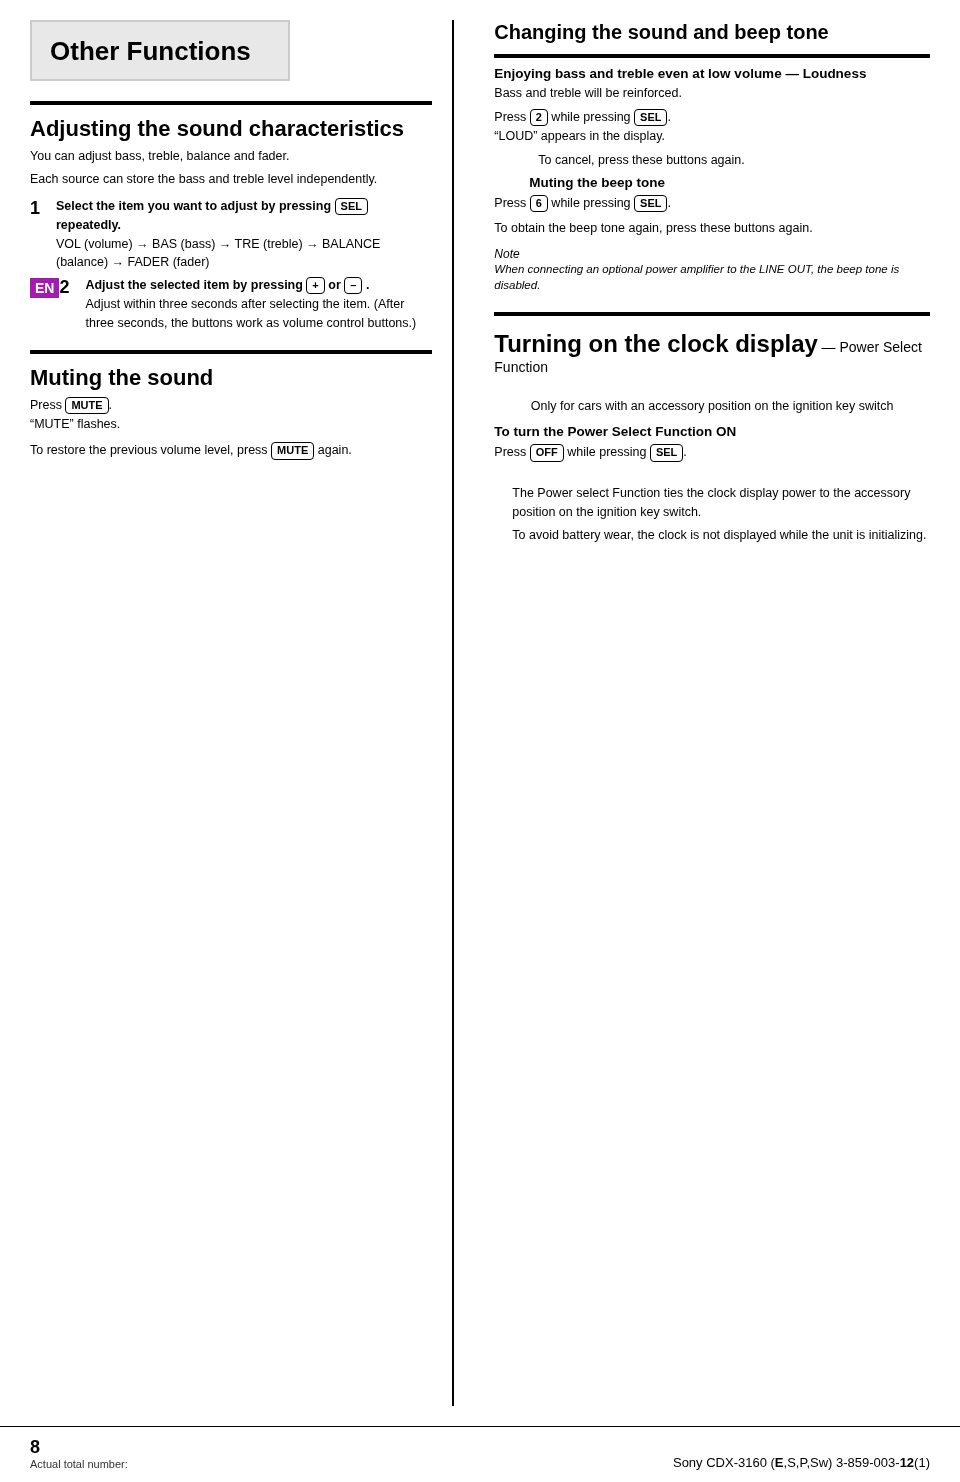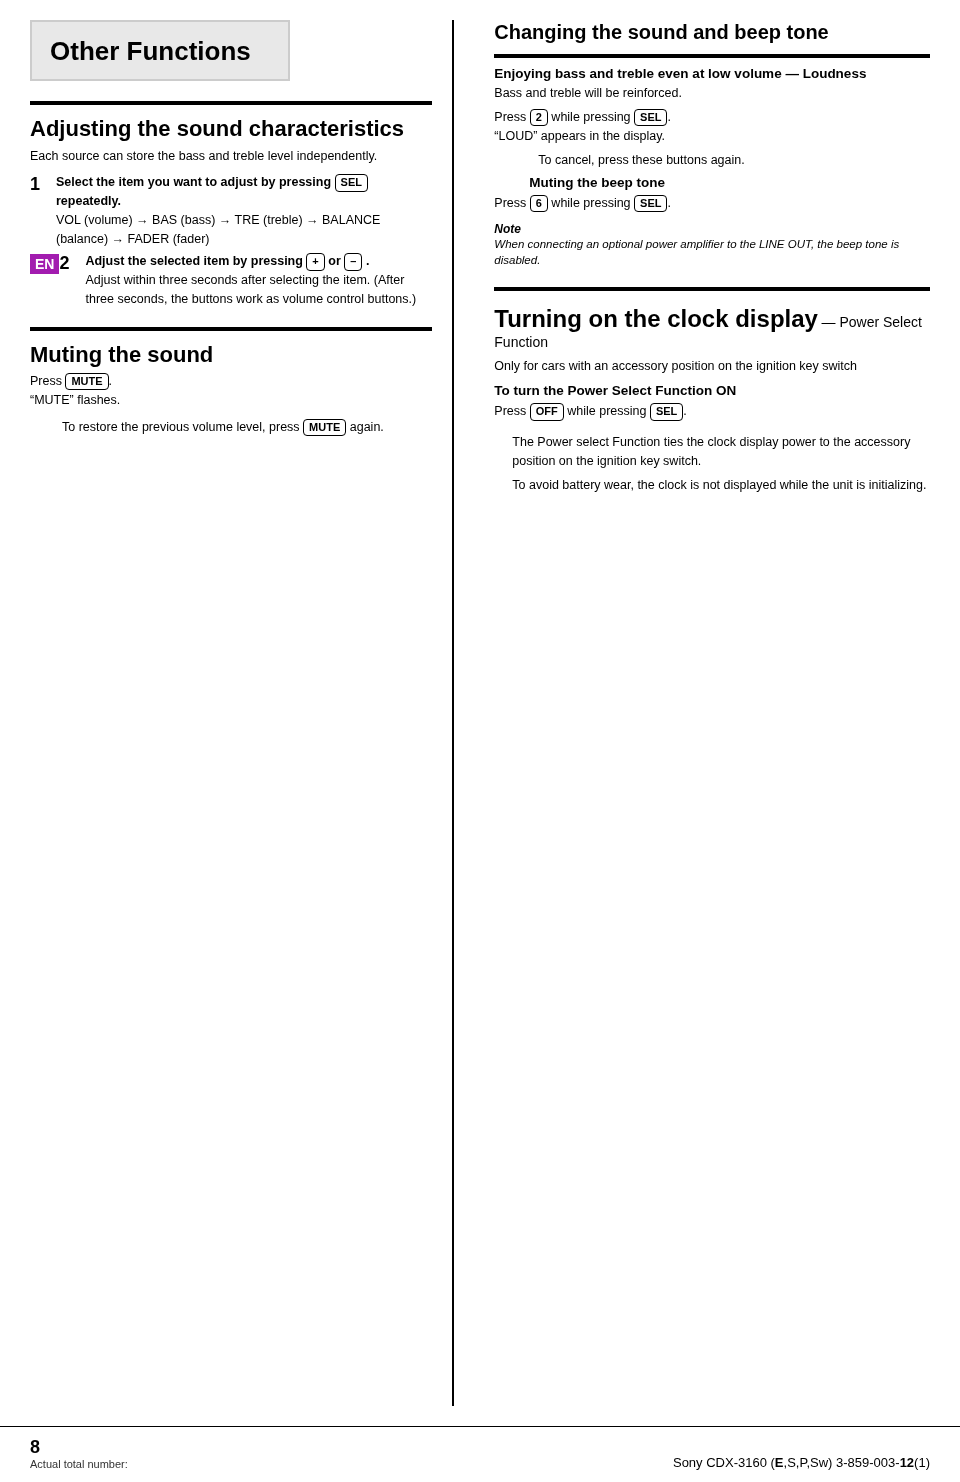--- a/index.html
+++ b/index.html
@@ -134,21 +134,21 @@
       margin: 4px 0 2px 0;
       line-height: 1.5;
     }
 
     
     .note-section {
       margin-top: 8px;
     }
     .note-label {
       font-style: italic;
-      font-weight: bold;
+      font-weight: normal;
       font-size: 12px;
     }
     .note-text {
       font-style: italic;
       font-size: 11.5px;
       line-height: 1.45;
     }
 
     
     .right-section-title {
@@ -222,20 +222,21 @@
         <h1>Other Functions</h1>
       </div>
 
       <hr class="thick-rule">
 
       
       <div class="section-title-large">
         <span>Adjusting the sound characteristics</span>
       </div>
 
+      <p class="body-text">You can adjust bass, treble, balance and fader.</p>
       <p class="body-text">Each source can store the bass and treble level independently.</p>
 
       
       <div class="step">
         <div class="step-num">1</div>
         <div class="step-content">
           <strong>Select the item you want to adjust by pressing</strong>
           <span class="btn">SEL</span>
           <strong>repeatedly.</strong>
           <br>
@@ -267,21 +268,21 @@
         <span>Muting the sound</span>
       </div>
 
       <p class="press-line indent">
         <span>Press</span>
         <span class="btn">MUTE</span><span>.</span>
         <br>
         <span>“MUTE” flashes.</span>
       </p>
 
-      <p class="body-text" style="margin-top:8px;margin-left:32px;">
+      <p class="body-text" style="margin-top:8px;">
         <span>To restore the previous volume level, press</span>
         <span class="btn">MUTE</span>
         <span>again.</span>
       </p>
 
     </div>
 
     <div class="right-col">
 
       <div class="right-section-title">
@@ -307,46 +308,47 @@
 
       <div class="subheading" style="margin-top:1px;padding-left:35px;">Muting the beep tone</div>
 
       <p class="press-line indent">
         <span>Press</span>
         <span class="btn">6</span>
         <span>while pressing</span>
         <span class="btn">SEL</span><span>.</span>
       </p>
 
+      <p class="body-text" style="margin-top:6px;">To obtain the beep tone again, press these buttons again.</p>
 
       <div class="note-section">
         <span class="note-label">Note</span>
         <br>
         <span class="note-text">When connecting an optional power amplifier to the LINE OUT, the beep tone is disabled.</span>
       </div>
 
       <hr class="thick-rule" style="margin-top:18px;">
 
       <div class="turning-title">
         <span class="large">Turning on the clock display</span>
         <span class="small">— Power Select Function</span>
       </div>
 
-      <p class="body-text" style="margin-top:6px;">Only for cars with an accessory position on the ignition key switch</p>
+      <p class="body-text" style="margin-top:22px;text-align:center;">Only for cars with an accessory position on the ignition key switch</p>
 
       <div class="subheading">To turn the Power Select Function ON</div>
 
       <p class="press-line indent">
         <span>Press</span>
         <span class="btn">OFF</span>
         <span>while pressing</span>
         <span class="btn">SEL</span><span>.</span>
       </p>
 
-      <p class="body-text indent" style="margin-top:12px;">The Power select Function ties the clock display power to the accessory position on the ignition key switch.</p>
+      <p class="body-text indent" style="margin-top:22px;">The Power select Function ties the clock display power to the accessory position on the ignition key switch.</p>
 
       <p class="body-text indent" style="margin-top:4px;">To avoid battery wear, the clock is not displayed while the unit is initializing.</p>
 
     </div>
   </div>
 
   <div class="footer">
     <div class="footer-left">
       <div class="page-num">8</div>
       <div class="footer-actual">Actual total number:</div>

